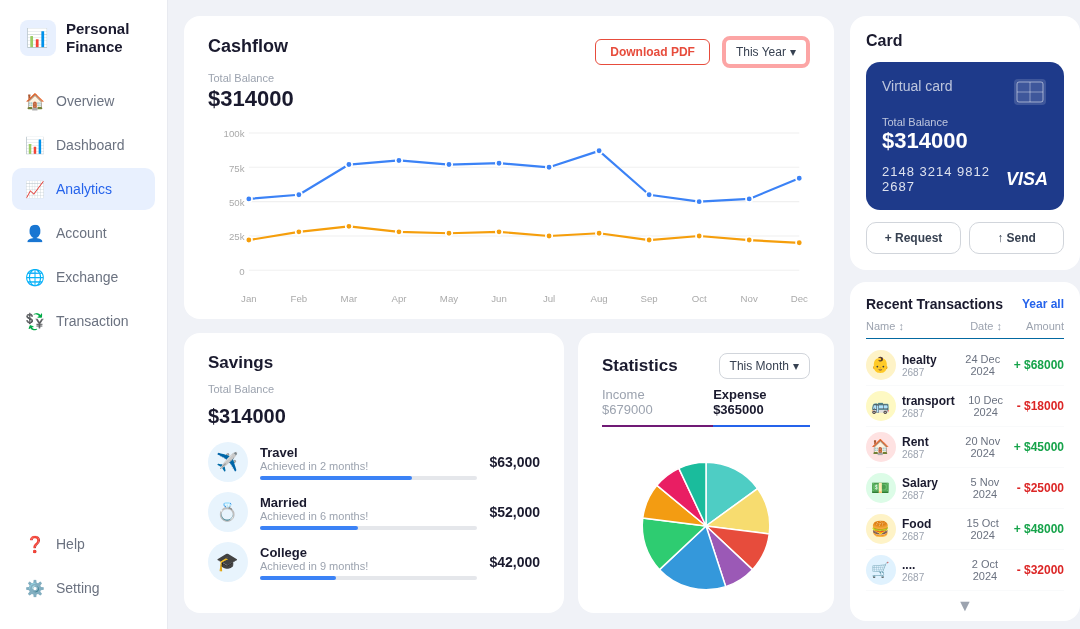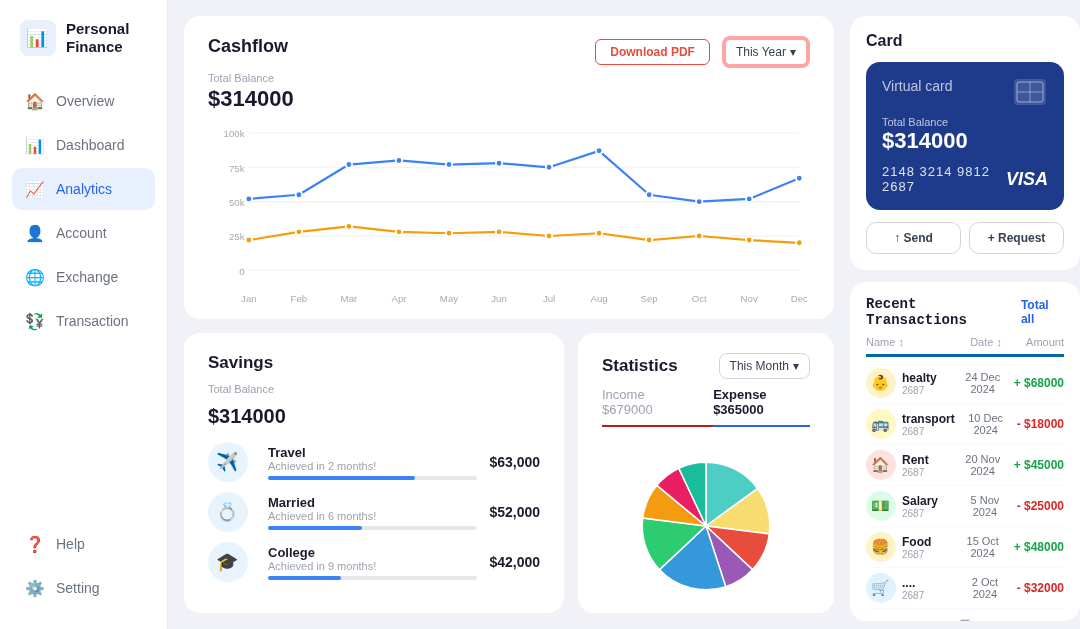--- a/index.html
+++ b/index.html
@@ -40,33 +40,33 @@
     .bottom-row { display: flex; gap: 14px; height: 280px; }
 
     
     .savings-card { flex: 0 0 380px; background: #fff; border-radius: 16px; padding: 20px 24px; display: flex; flex-direction: column; gap: 10px; overflow: hidden; }
     .savings-title { font-size: 17px; font-weight: 700; color: #1a1a2e; }
     .savings-balance-label { font-size: 11px; color: #9ca3af; }
     .savings-balance-val { font-size: 20px; font-weight: 700; color: #1a1a2e; }
     .savings-items { display: flex; flex-direction: column; gap: 10px; margin-top: 4px; }
     .savings-item { display: flex; align-items: center; gap: 12px; }
     .savings-icon { width: 40px; height: 40px; border-radius: 50%; background: #e8f4fd; display: flex; align-items: center; justify-content: center; font-size: 18px; flex-shrink: 0; }
-    .savings-info { flex: 1; margin-left: 8px; }
+    .savings-info { flex: 1; }
     .savings-name { font-size: 13px; font-weight: 600; color: #1a1a2e; }
     .savings-sub { font-size: 11px; color: #9ca3af; }
     .savings-progress { height: 4px; background: #e5e7eb; border-radius: 2px; margin-top: 4px; }
     .savings-progress-bar { height: 4px; background: #2563eb; border-radius: 2px; }
     .savings-amount { font-size: 14px; font-weight: 700; color: #1a1a2e; }
 
     
     .statistics-card { flex: 1; background: #fff; border-radius: 16px; padding: 20px 24px; display: flex; flex-direction: column; }
     .stats-header { display: flex; justify-content: space-between; align-items: center; margin-bottom: 8px; }
     .stats-title { font-size: 17px; font-weight: 700; color: #1a1a2e; }
     .month-select { border: 1px solid #d1d5db; background: #fff; padding: 5px 10px; border-radius: 8px; font-size: 12px; color: #374151; cursor: pointer; display: flex; align-items: center; gap: 4px; }
-    .stats-tabs { display: flex; gap: 24px; margin-bottom: 24px; border-bottom: 2px solid #b91c1c; justify-content: center; }
+    .stats-tabs { display: flex; gap: 24px; margin-bottom: 24px; border-bottom: 2px solid #701a75; justify-content: center; }
     .stats-tab { font-size: 13px; padding-bottom: 8px; cursor: pointer; color: #9ca3af; }
     .stats-tab.active { color: #1a1a2e; font-weight: 700; border-bottom: 2px solid #2563eb; margin-bottom: -2px; }
     .stats-tab.income { color: #9ca3af; }
     .pie-container { flex: 1; display: flex; align-items: center; justify-content: center; }
 
     
     #right-panel { width: 230px; min-width: 230px; display: flex; flex-direction: column; gap: 12px; padding: 16px 0 8px 0; }
 
     
     .card-widget { background: #fff; border-radius: 16px; padding: 16px; }
@@ -78,23 +78,23 @@
     .card-balance-label { font-size: 11px; color: rgba(255,255,255,0.7); }
     .card-balance-val { font-size: 22px; font-weight: 700; color: #fff; }
     .card-number { font-size: 13px; color: rgba(255,255,255,0.85); letter-spacing: 1px; }
     .card-bottom { display: flex; justify-content: space-between; align-items: center; margin-top: 10px; }
     .card-actions { display: flex; gap: 8px; margin-top: 12px; }
     .card-action-btn { flex: 1; padding: 8px; border: 1.5px solid #d1d5db; border-radius: 10px; background: #fff; font-size: 12px; font-weight: 600; color: #374151; cursor: pointer; text-align: center; }
 
     
     .transactions-widget { background: #fff; border-radius: 16px; padding: 14px 16px; flex: 1; overflow: hidden; }
     .transactions-header { display: flex; justify-content: space-between; align-items: center; margin-bottom: 8px; }
-    .transactions-title { font-size: 14px; font-weight: 700; color: #1a1a2e; font-family: Liberation Mono, monospace; }
+    .transactions-title { font-size: 14px; font-weight: 700; color: #1a1a2e; }
     .show-all-link { font-size: 12px; color: #2563eb; cursor: pointer; font-weight: 600; }
-    .txn-col-headers { display: flex; justify-content: space-between; font-size: 11px; color: #9ca3af; padding-bottom: 6px; border-bottom: 3px solid #0369a1; margin-bottom: 6px; }
+    .txn-col-headers { display: flex; justify-content: space-between; font-size: 11px; color: #9ca3af; padding-bottom: 6px; border-bottom: 1px solid #0369a1; margin-bottom: 6px; }
     .txn-col-name { flex: 1; }
     .txn-col-date { flex: 1; text-align: center; }
     .txn-col-amount { text-align: right; }
     .txn-row { display: flex; align-items: center; padding: 5px 0; gap: 6px; border-bottom: 1px solid #f9fafb; }
     .txn-avatar { width: 30px; height: 30px; border-radius: 50%; display: flex; align-items: center; justify-content: center; font-size: 15px; flex-shrink: 0; }
     .txn-info { flex: 1; }
     .txn-name { font-size: 12px; font-weight: 600; color: #1a1a2e; }
     .txn-id { font-size: 10px; color: #9ca3af; }
     .txn-date { flex: 1; font-size: 11px; color: #6b7280; text-align: center; }
     .txn-amount { font-size: 12px; font-weight: 700; text-align: right; }
@@ -308,29 +308,29 @@
         </div>
       </div>
       <div class="card-balance-label">Total Balance</div>
       <div class="card-balance-val">$314000</div>
       <div class="card-bottom">
         <div class="card-number">2148 3214 9812 2687</div>
         <div style="font-size:18px;font-weight:900;color:#fff;font-style:italic;">VISA</div>
       </div>
     </div>
     <div class="card-actions">
+      <button class="card-action-btn">+ Request</button>
       <button class="card-action-btn">↑ Send</button>
-      <button class="card-action-btn">+ Request</button>
     </div>
   </div>
 
   <div class="transactions-widget">
     <div class="transactions-header">
       <div class="transactions-title">Recent Transactions</div>
-      <div class="show-all-link">Total all</div>
+      <div class="show-all-link">Year all</div>
     </div>
     <div class="txn-col-headers">
       <span class="txn-col-name">
         <span>Name</span> ↕
       </span>
       <span class="txn-col-date">
         <span>Date</span> ↕
       </span>
       <span class="txn-col-amount">Amount</span>
     </div>

